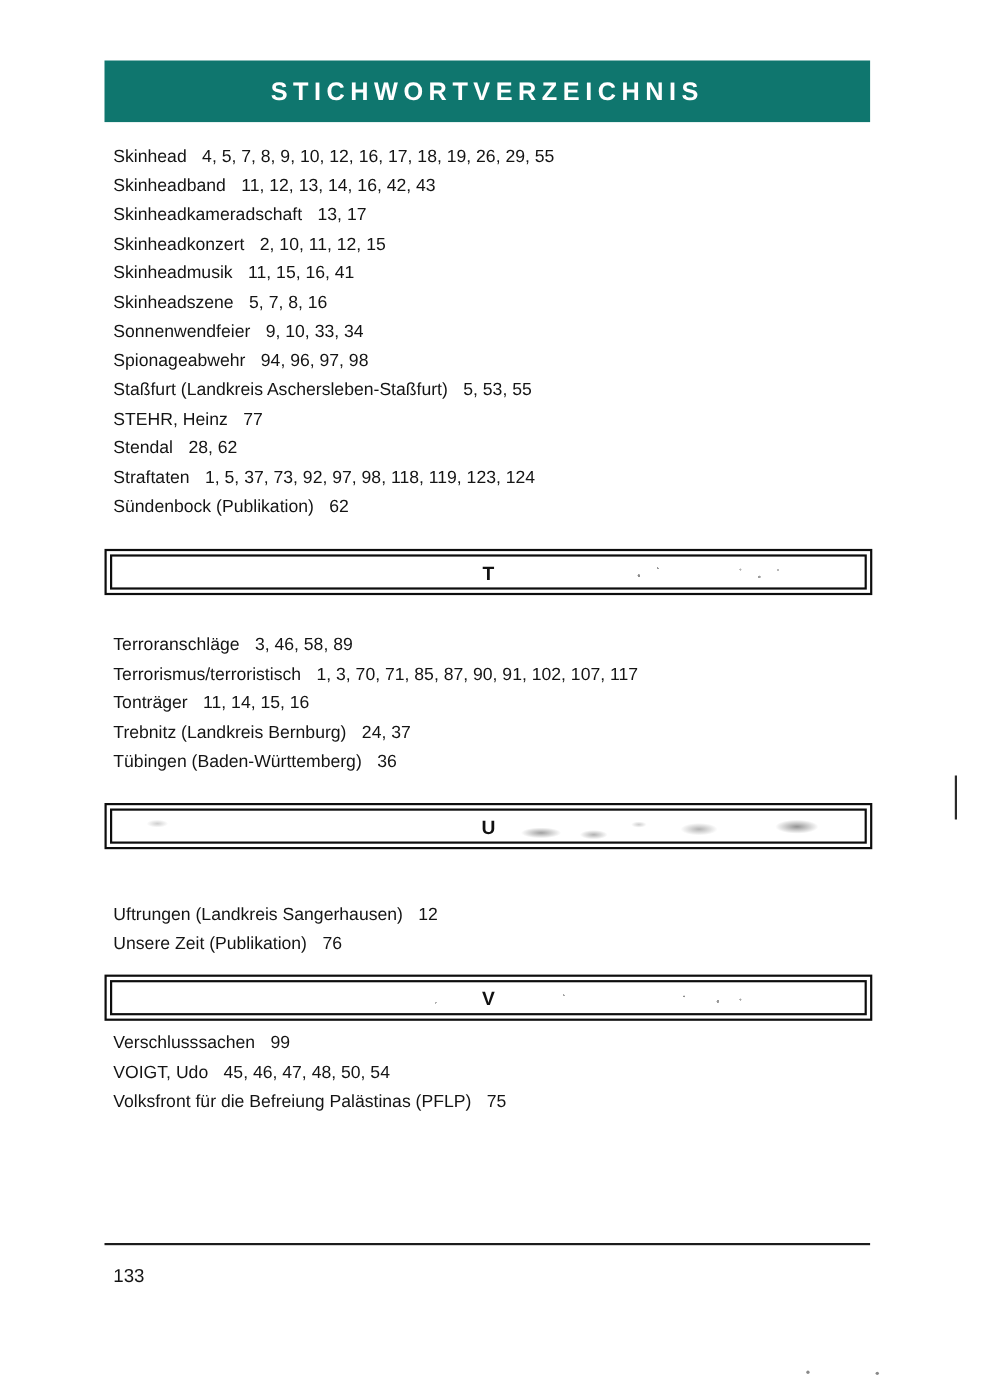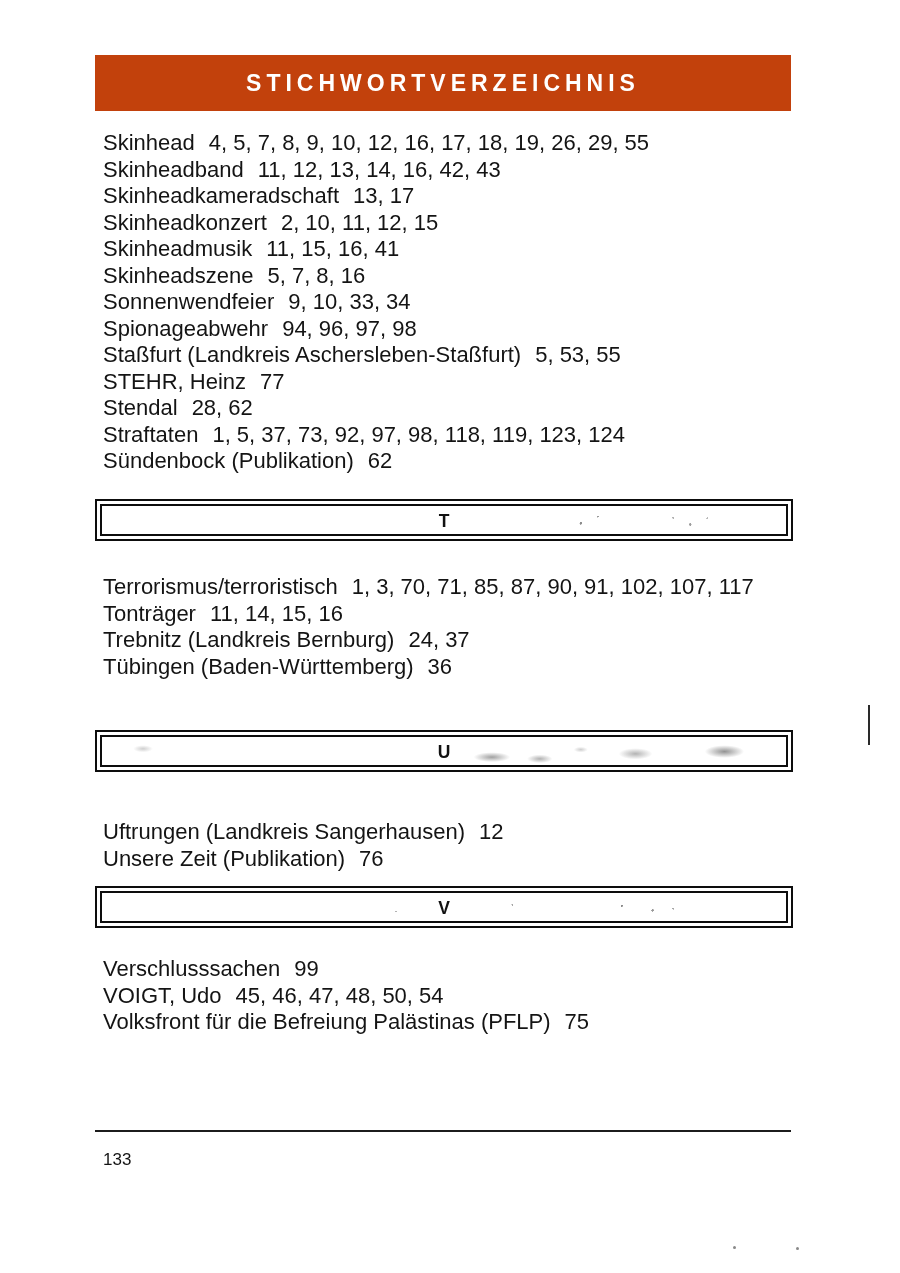--- a/index.html
+++ b/index.html
@@ -13,43 +13,43 @@
     margin: 0 auto;
     background: #ffffff;
     overflow: hidden;
     color: #151515;
   }
 
   .header-bar {
     position: absolute;
     left: 95px; top: 55px;
     width: 696px; height: 56px;
-    background: #c2410c;
+    background: #0f766e;
     display: flex; align-items: center; justify-content: center;
   }
   .header-title {
     color: #ffffff;
     font-weight: bold;
     font-size: 23px;
     letter-spacing: 5px;
     white-space: nowrap;
   }
 
   .entry-group {
     position: absolute;
     left: 103px;
     width: 730px;
-    font-size: 22px;
+    font-size: 16px;
     line-height: 26.5px;
     color: #141414;
   }
   .group-s { top: 130px; }
   .group-t { top: 574px; }
   .group-u { top: 803px; margin-top: 16px; }
-  .group-v { top: 956px; }
+  .group-v { top: 936px; }
 
   .entry { white-space: nowrap; }
   .entry .pages { margin-left: 14px; }
 
   .letter-box {
     position: absolute;
     left: 95px;
     width: 698px;
     border: 2px solid #0d0d0d;
     padding: 3px;
@@ -190,20 +190,23 @@
     </div>
 
   <div class="letter-box box-t">
     <div class="letter-box-inner noise-t">
       <span class="letter">T</span>
     </div>
   </div>
 
   <div class="entry-group group-t">
 
+      <div class="entry">
+        <span class="term">Terroranschläge</span><span class="pages">3, 46, 58, 89</span>
+      </div>
 
       <div class="entry">
         <span class="term">Terrorismus/terroristisch</span><span class="pages">1, 3, 70, 71, 85, 87, 90, 91, 102, 107, 117</span>
       </div>
 
       <div class="entry">
         <span class="term">Tonträger</span><span class="pages">11, 14, 15, 16</span>
       </div>
 
       <div class="entry">

